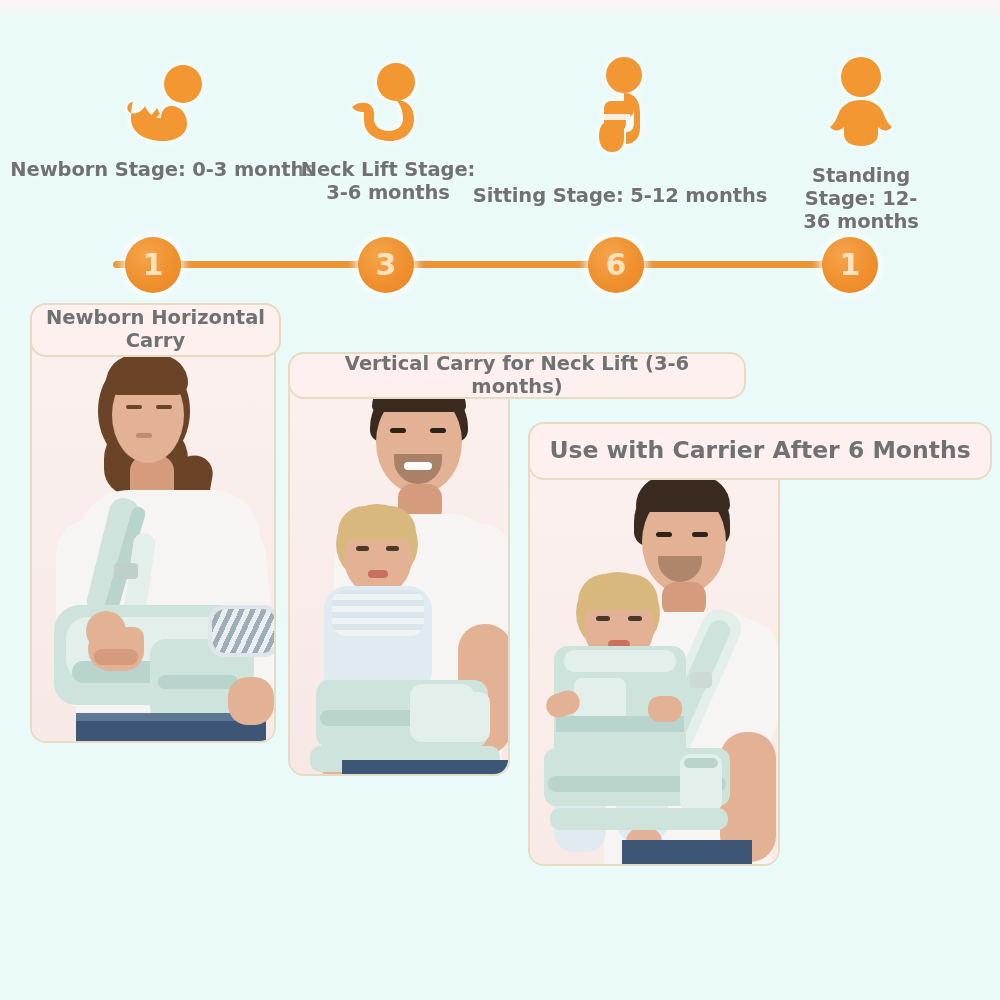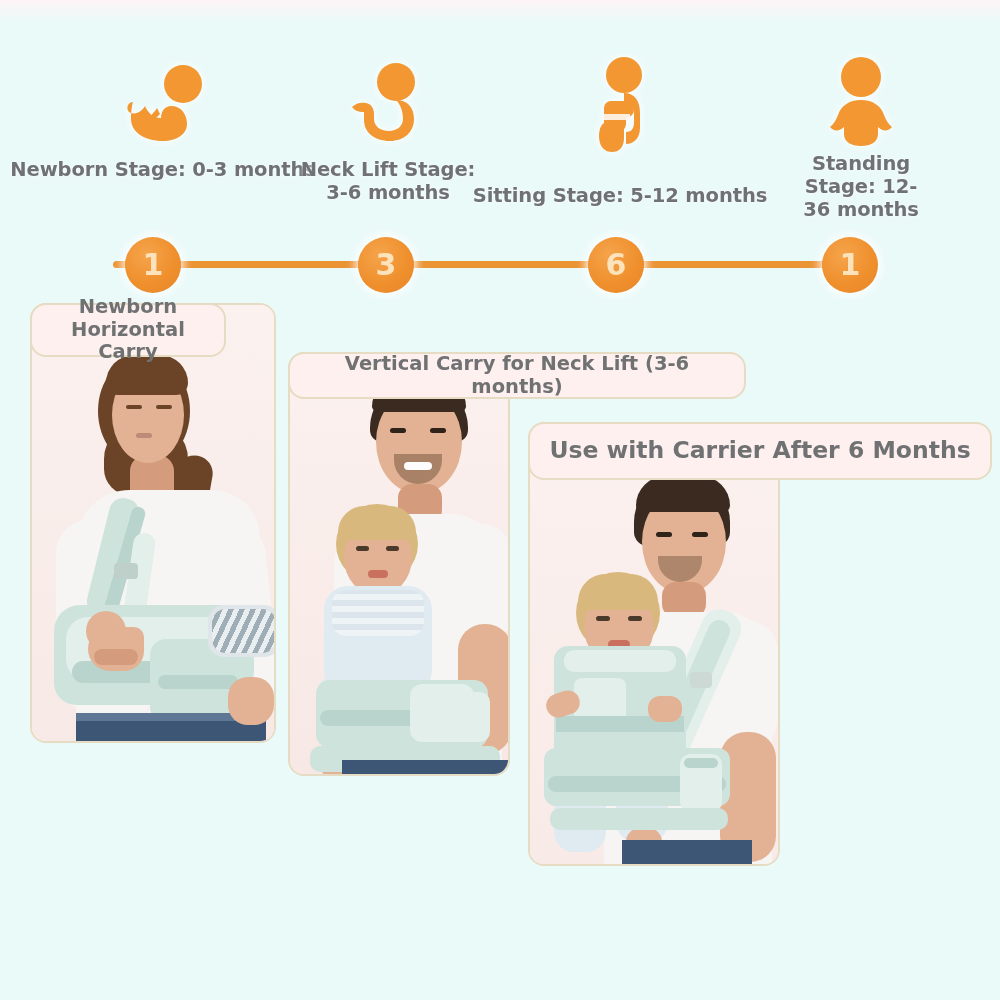--- a/index.html
+++ b/index.html
@@ -40,21 +40,21 @@
     text-shadow: 0 0 3px rgba(255,255,255,0.9);
   }
 
   #col0 { left: -2px;  top: 62px;  width: 330px; }
   #col0 .stage-label { font-size: 19.5px; margin-top: 14px; }
   #col1 { left: 300px; top: 62px;  width: 176px; }
   #col1 .stage-label { font-size: 19.5px; margin-top: 14px; }
   #col2 { left: 470px; top: 56px;  width: 300px; }
   #col2 .stage-label { font-size: 19.5px; margin-top: 28px; }
   #col3 { left: 802px; top: 56px;  width: 118px; }
-  #col3 .stage-label { font-size: 19.5px; margin-top: 4px; }
+  #col3 .stage-label { font-size: 19.5px; margin-top: 16px; }
 
   
   #timeline {
     position: absolute;
     left: 0; top: 228px;
     width: 1000px; height: 72px;
   }
   .tl-line {
     position: absolute;
     top: 33px;
@@ -99,21 +99,21 @@
     font-weight: bold;
     text-align: center;
     display: flex;
     align-items: center;
     justify-content: center;
     line-height: 1.16;
     padding: 0 14px;
   }
 
   #card1 { left: 30px;  top: 303px; width: 246px; height: 440px; }
-  #card1-title { left: 30px;  top: 303px; width: 196px; height: 54px; font-size: 19.5px; z-index: 6; }
+  #card1-title { left: 30px;  top: 303px; width: 251px; height: 54px; font-size: 19.5px; z-index: 6; }
   #card2 { left: 288px; top: 352px; width: 222px; height: 424px; }
   #card2-title { left: 288px; top: 352px; width: 458px; height: 47px; font-size: 19.5px; z-index: 5; }
   #card3 { left: 528px; top: 422px; width: 252px; height: 444px; }
   #card3-title { left: 528px; top: 422px; width: 464px; height: 58px; font-size: 23.5px; z-index: 4; }
 
   .photo {
     position: absolute;
     left: 0; top: 0;
     width: 100%; height: 100%;
     background: #fdf0ee;

